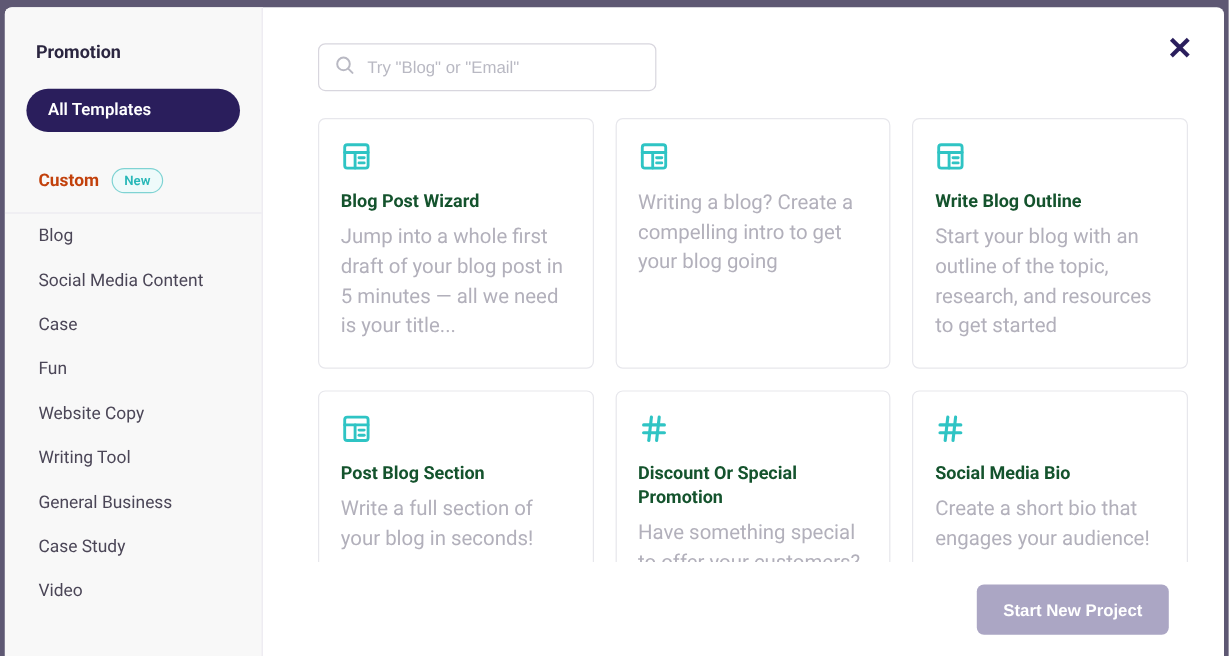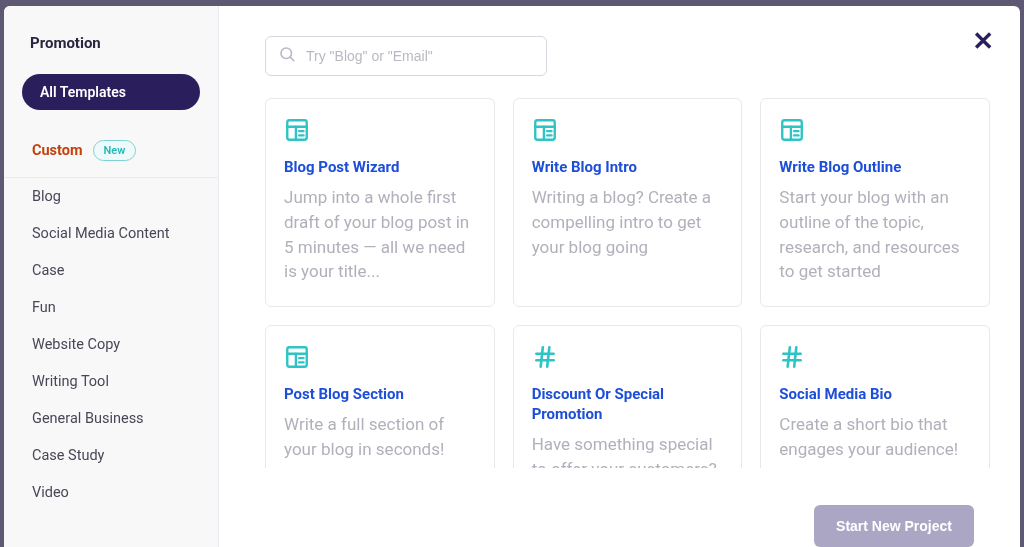--- a/index.html
+++ b/index.html
@@ -121,32 +121,32 @@
     border-radius: 6px;
     padding: 18px 18px 22px 18px;
     min-height: 182px;
     cursor: pointer;
     background: #fff;
   }
   .card-icon { color: #2fc4c4; margin-bottom: 10px; }
   .card-title {
     font-weight: 700;
     font-size: 15px;
-    color: #1d4ed8;
+    color: #14532d;
     margin-bottom: 8px;
     line-height: 1.35;
   }
   .card-desc {
     font-size: 17px;
     color: #b2b0bb;
     line-height: 1.45;
   }
   .footer {
     position: absolute;
-    bottom: 0; right: 46px;
+    bottom: 18px; right: 46px;
   }
   .start-btn {
     background: #aba6c4;
     color: #ffffff;
     font-weight: 600;
     font-size: 14px;
     border: none;
     border-radius: 6px;
     padding: 13px 22px;
     cursor: pointer;
@@ -219,21 +219,20 @@
           <div class="card">
             <div class="card-icon">
               <svg width="26" height="26" viewBox="0 0 24 24" fill="none" stroke="currentColor" stroke-width="2.2" stroke-linecap="round" stroke-linejoin="round">
                   <rect x="3" y="3" width="18" height="18" rx="2"></rect>
                   <line x1="3" y1="9" x2="21" y2="9"></line>
                   <line x1="11" y1="9" x2="11" y2="21"></line>
                   <line x1="14" y1="13" x2="18" y2="13"></line>
                   <line x1="14" y1="17" x2="18" y2="17"></line>
                 </svg>
             </div>
-            <div class="card-title">Write Blog Intro</div>
             <div class="card-desc">Writing a blog? Create a compelling intro to get your blog going</div>
           </div>
 
           <div class="card">
             <div class="card-icon">
               <svg width="26" height="26" viewBox="0 0 24 24" fill="none" stroke="currentColor" stroke-width="2.2" stroke-linecap="round" stroke-linejoin="round">
                   <rect x="3" y="3" width="18" height="18" rx="2"></rect>
                   <line x1="3" y1="9" x2="21" y2="9"></line>
                   <line x1="11" y1="9" x2="11" y2="21"></line>
                   <line x1="14" y1="13" x2="18" y2="13"></line>

